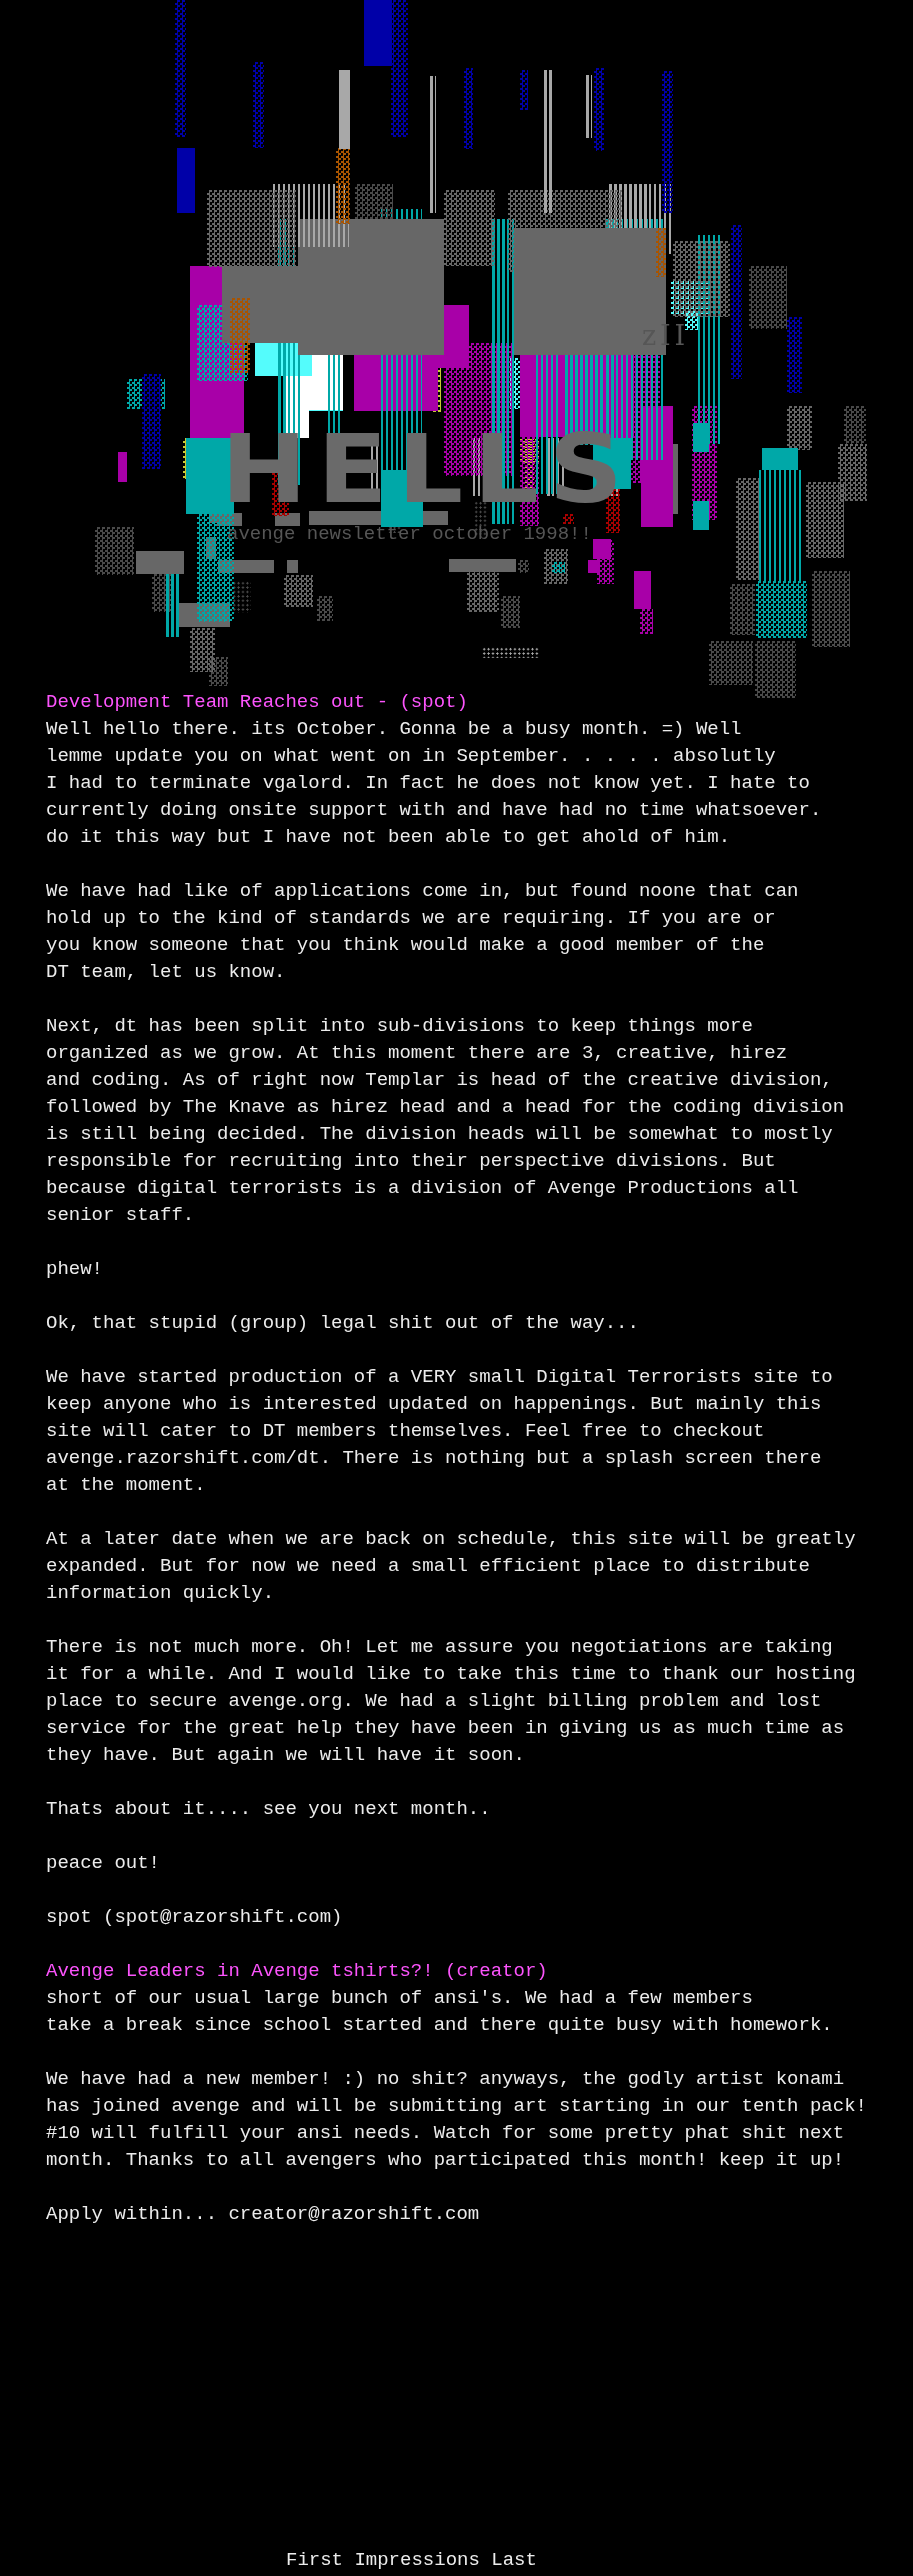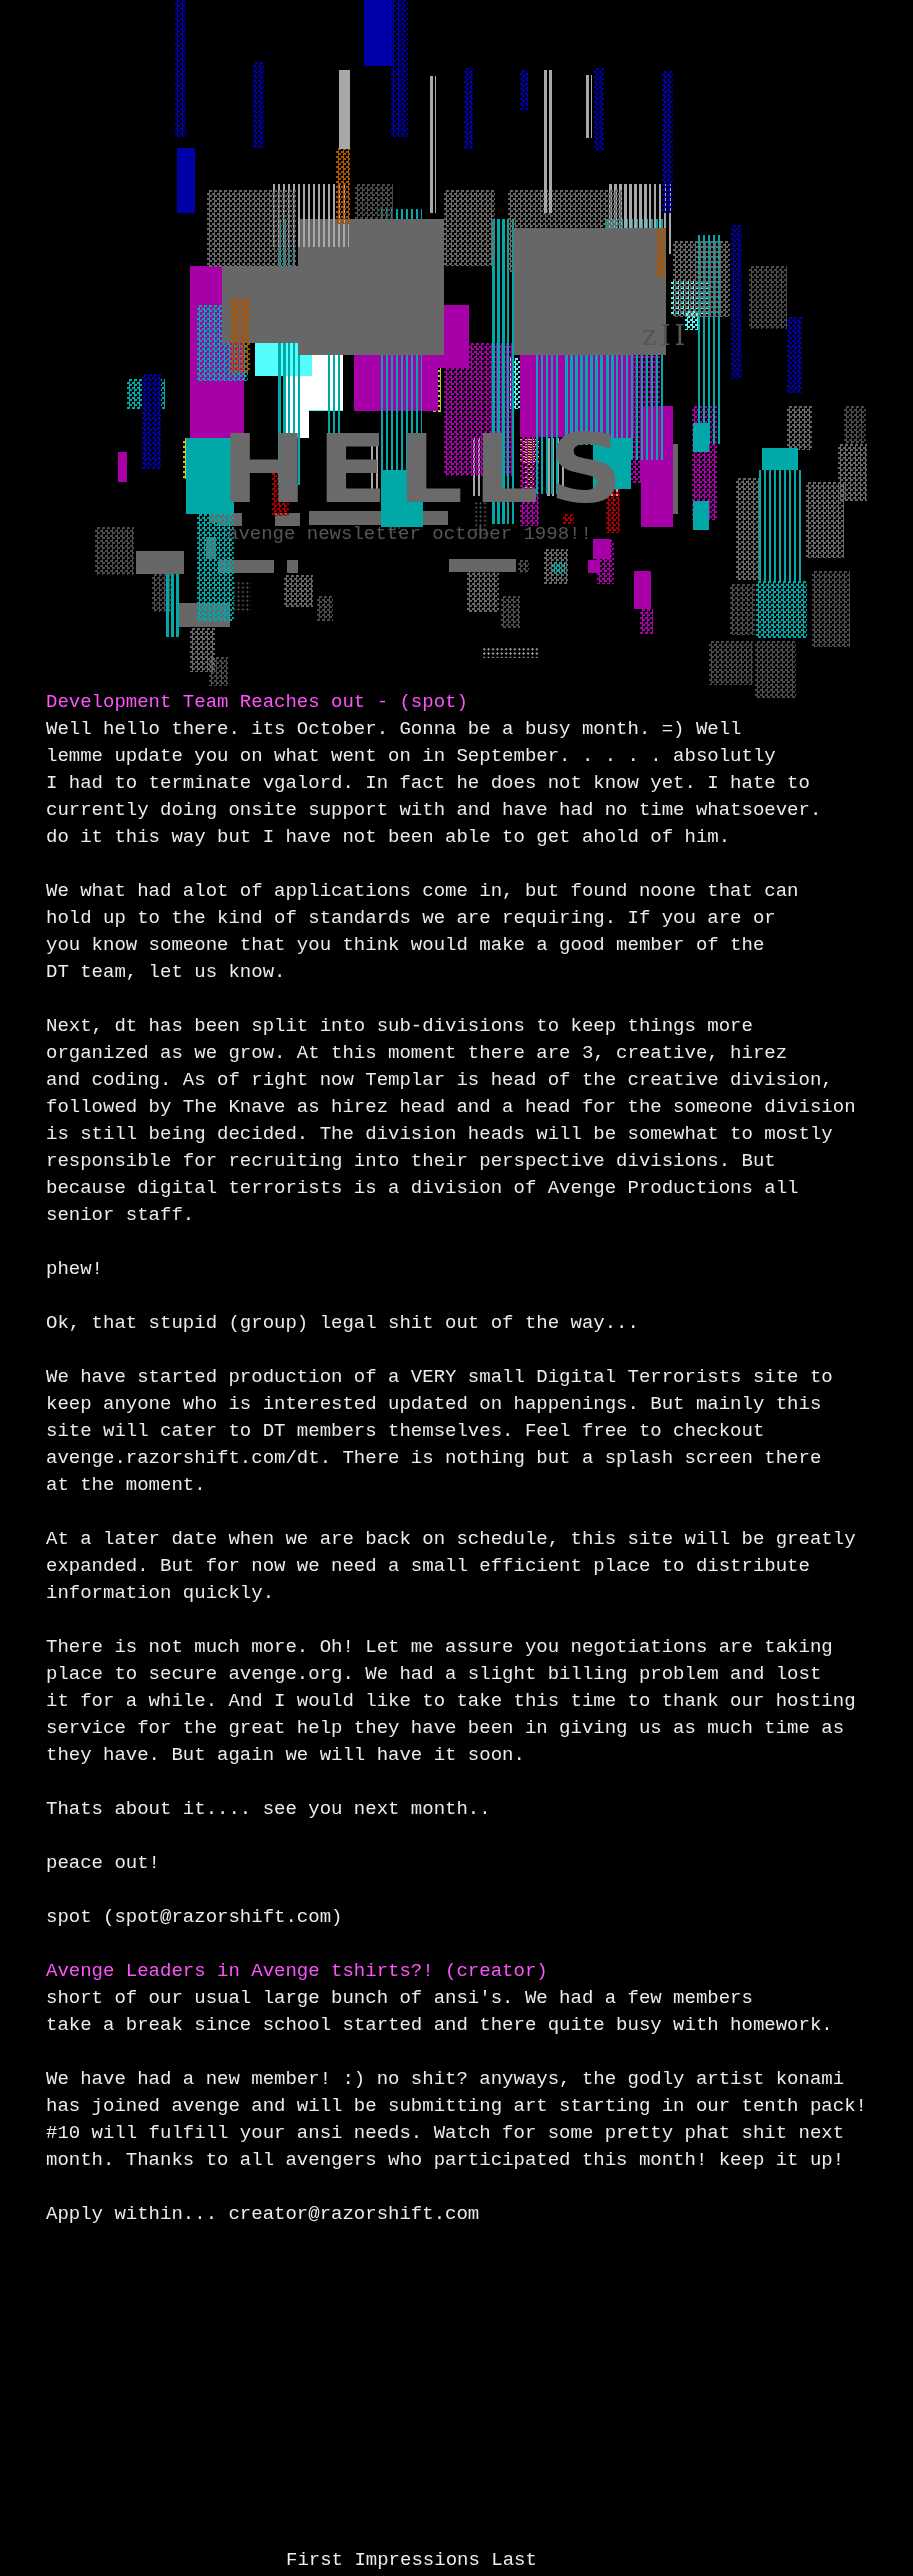--- a/index.html
+++ b/index.html
@@ -163,51 +163,51 @@
 
   <div class="textcol" id="textcol">
 
   <div class="line heading">Development Team Reaches out - (spot)</div>
       <div class="line">Well hello there. its October. Gonna be a busy month. =) Well</div>
       <div class="line">lemme update you on what went on in September. . . . . absolutly</div>
       <div class="line">I had to terminate vgalord. In fact he does not know yet. I hate to</div>
       <div class="line">currently doing onsite support with and have had no time whatsoever.</div>
       <div class="line">do it this way but I have not been able to get ahold of him.</div>
       <div class="line">&nbsp;</div>
-      <div class="line">We what had alot of applications come in, but found noone that can</div>
+      <div class="line">We have had like of applications come in, but found noone that can</div>
       <div class="line">hold up to the kind of standards we are requiring. If you are or</div>
       <div class="line">you know someone that you think would make a good member of the</div>
       <div class="line">DT team, let us know.</div>
       <div class="line">&nbsp;</div>
       <div class="line">Next, dt has been split into sub-divisions to keep things more</div>
       <div class="line">organized as we grow. At this moment there are 3, creative, hirez</div>
       <div class="line">and coding. As of right now Templar is head of the creative division,</div>
-      <div class="line">followed by The Knave as hirez head and a head for the someone division</div>
+      <div class="line">followed by The Knave as hirez head and a head for the coding division</div>
       <div class="line">is still being decided. The division heads will be somewhat to mostly</div>
       <div class="line">responsible for recruiting into their perspective divisions. But</div>
       <div class="line">because digital terrorists is a division of Avenge Productions all</div>
       <div class="line">senior staff.</div>
       <div class="line">&nbsp;</div>
       <div class="line">phew!</div>
       <div class="line">&nbsp;</div>
       <div class="line">Ok, that stupid (group) legal shit out of the way...</div>
       <div class="line">&nbsp;</div>
       <div class="line">We have started production of a VERY small Digital Terrorists site to</div>
       <div class="line">keep anyone who is interested updated on happenings. But mainly this</div>
       <div class="line">site will cater to DT members themselves. Feel free to checkout</div>
       <div class="line">avenge.razorshift.com/dt. There is nothing but a splash screen there</div>
       <div class="line">at the moment.</div>
       <div class="line">&nbsp;</div>
       <div class="line">At a later date when we are back on schedule, this site will be greatly</div>
       <div class="line">expanded. But for now we need a small efficient place to distribute</div>
       <div class="line">information quickly.</div>
       <div class="line">&nbsp;</div>
       <div class="line">There is not much more. Oh! Let me assure you negotiations are taking</div>
+      <div class="line">it for a while. And I would like to take this time to thank our hosting</div>
       <div class="line">place to secure avenge.org. We had a slight billing problem and lost</div>
-      <div class="line">it for a while. And I would like to take this time to thank our hosting</div>
       <div class="line">service for the great help they have been in giving us as much time as</div>
       <div class="line">they have. But again we will have it soon.</div>
       <div class="line">&nbsp;</div>
       <div class="line">Thats about it.... see you next month..</div>
       <div class="line">&nbsp;</div>
       <div class="line">peace out!</div>
       <div class="line">&nbsp;</div>
       <div class="line">spot (spot@razorshift.com)</div>
       <div class="line">&nbsp;</div>
       <div class="line heading">Avenge Leaders in Avenge tshirts?! (creator)</div>

